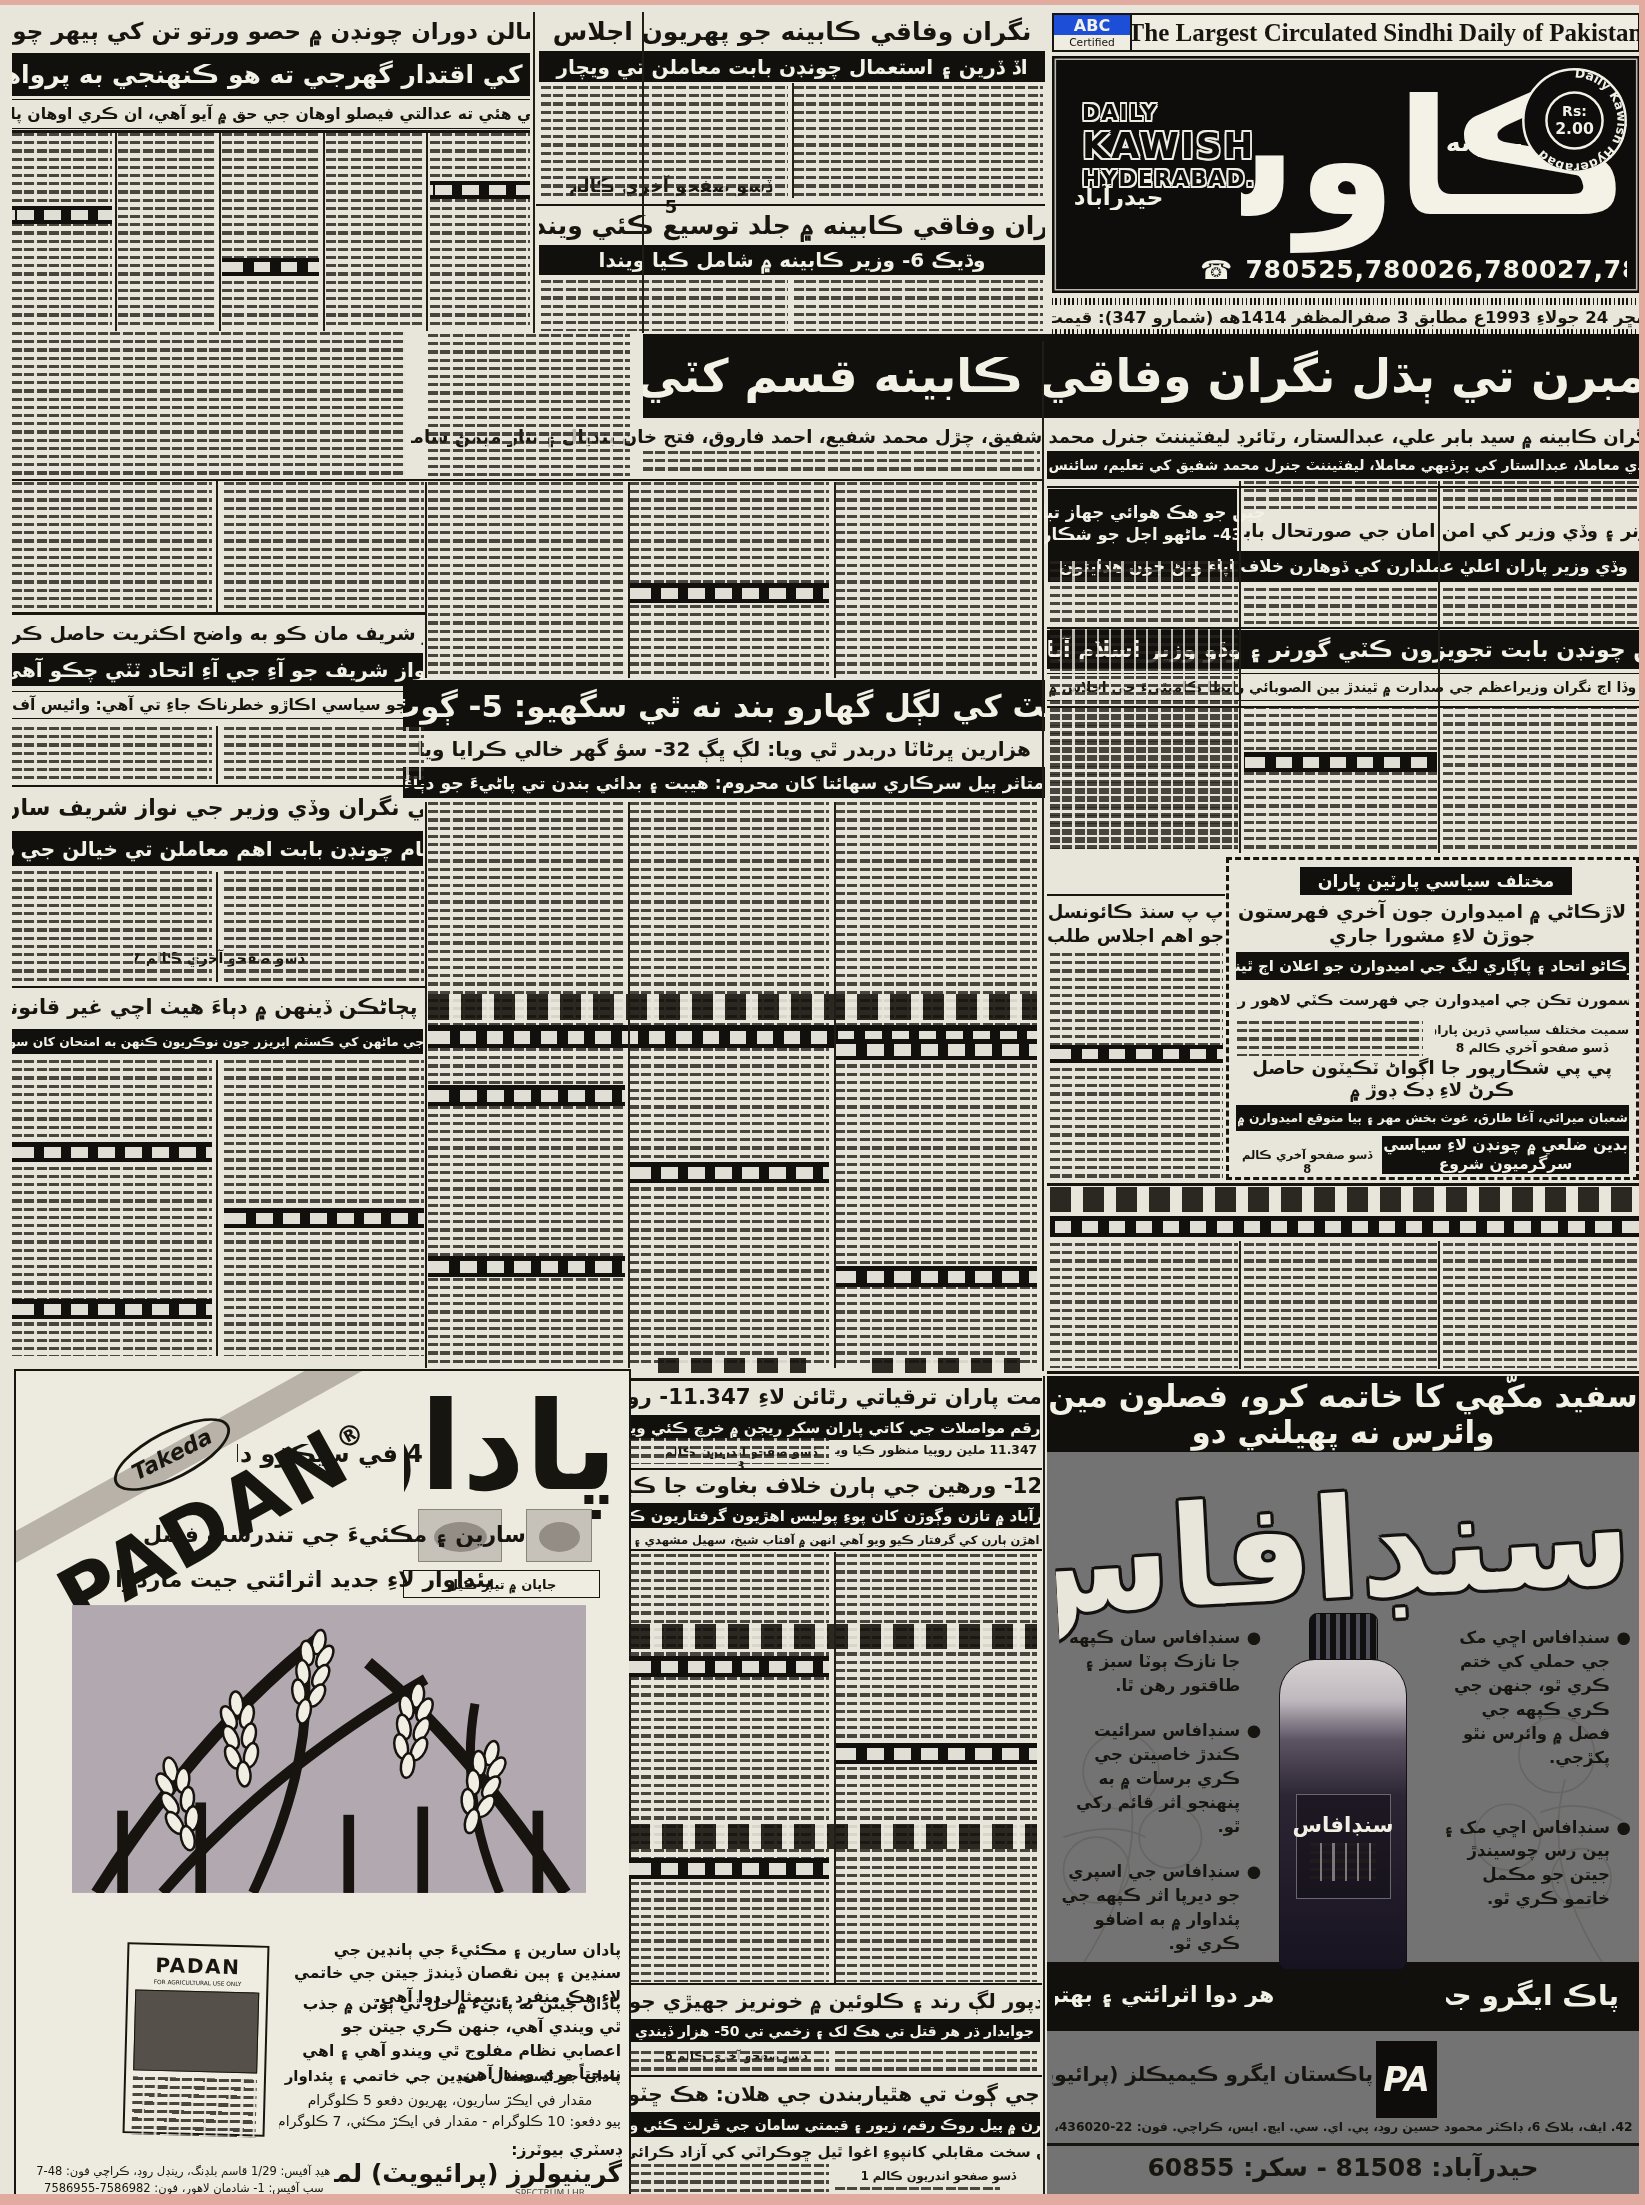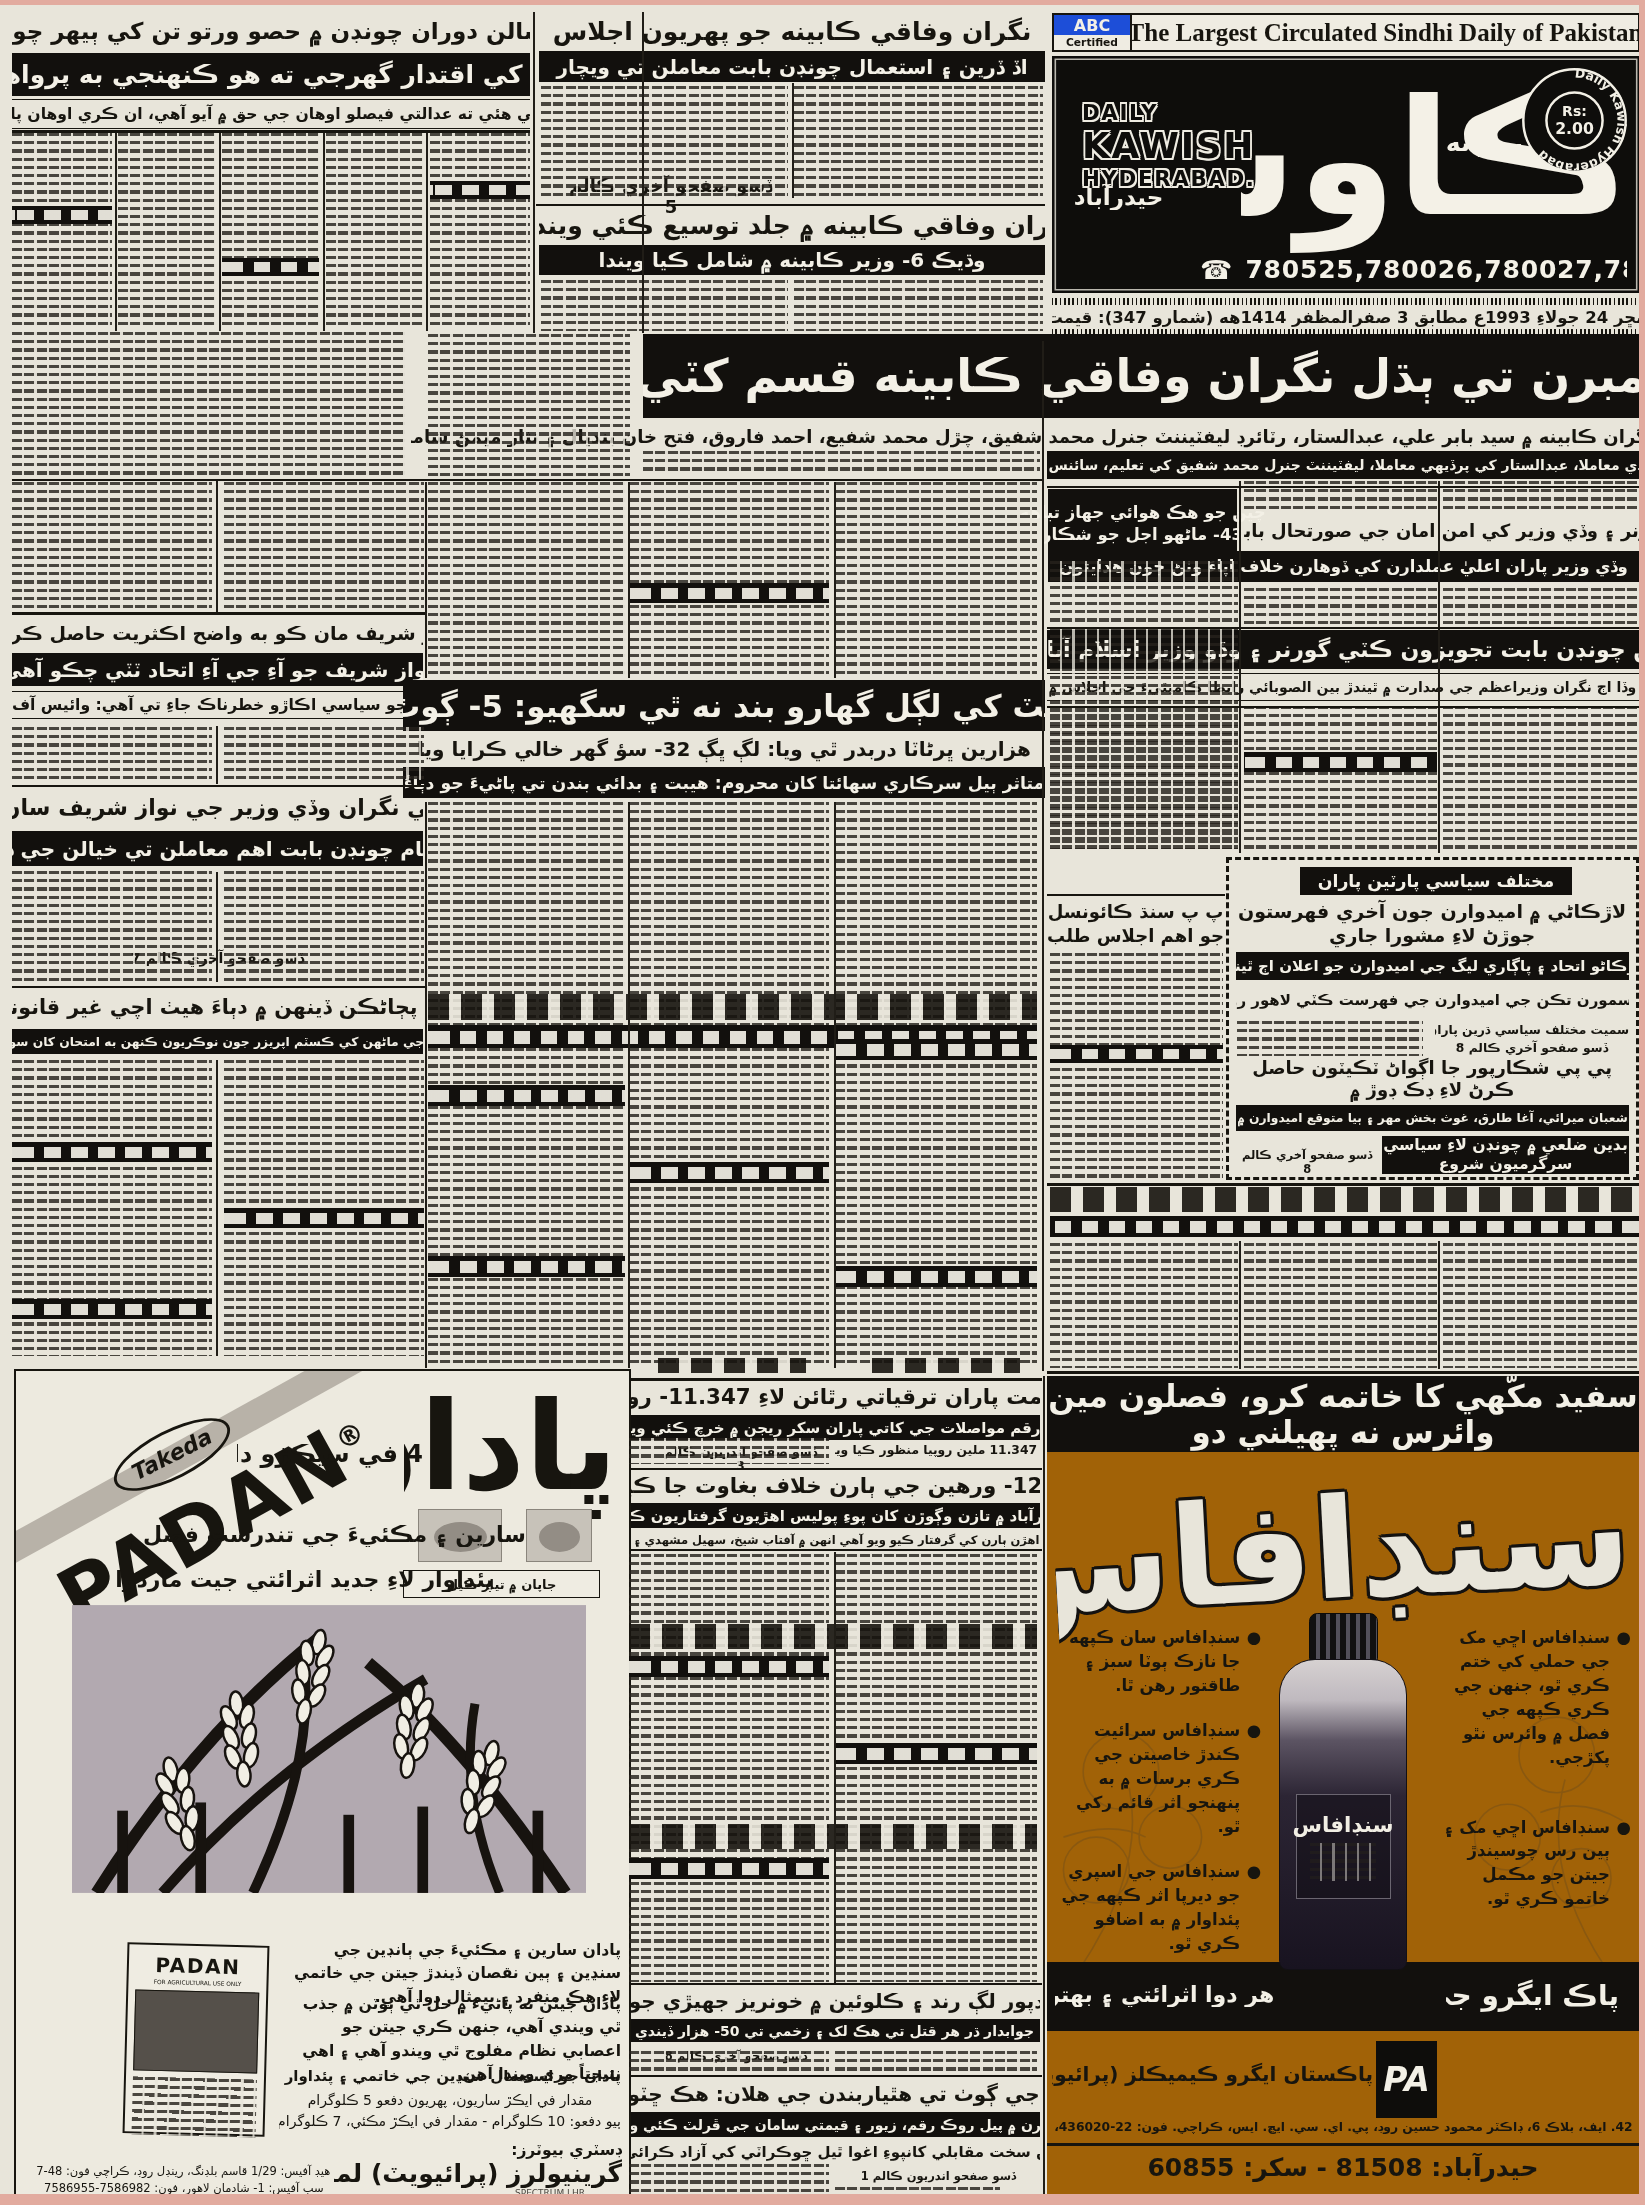--- a/index.html
+++ b/index.html
@@ -37,21 +37,21 @@
   .bullet-item .dot{flex:0 0 auto;}
 </style>
 </head>
 <body>
 
 <div class="paper" id="page">
 
   <div class="abs" style="left:1052px;top:8.2px;width:588px;height:39px;border:2.5px solid #17150f;background:#efece2;display:flex;">
     <div style="width:76px;border-right:2.5px solid #17150f;display:flex;flex-direction:column;">
       <span class="ctr" style="flex:1;background:#1d4ed8;color:#f3f0e6;font-weight:bold;font-size:16px;text-align:right;">ABC</span>
-      <span class="ctr" style="height:15px;font-size:10.7px;font-weight:bold;text-align:center;">Certified</span>
+      <span class="ctr" style="height:15px;font-size:10.7px;font-weight:normal;text-align:center;">Certified</span>
     </div>
     <div class="ctr one" style="flex:1;font-family:'Liberation Serif',serif;font-weight:bold;font-size:25px;">The Largest Circulated Sindhi Daily of Pakistan</div>
   </div>
 
   <div class="abs" style="left:1052px;top:51px;width:588px;height:237px;background:#0e0d0b;
               box-shadow:inset 0 0 0 2.5px #0e0d0b, inset 0 0 0 4.1px rgba(243,240,230,.75);overflow:hidden;">
     <div class="abs" style="left:30px;top:44px;width:197px;text-align:left;font-weight:bold;letter-spacing:1.6px;">
       <div class="outline-w" style="font-size:21.4px;">DAILY</div>
       <div class="outline-w" style="font-size:36px;">KAWISH</div>
       <div class="outline-w" style="font-size:21.4px;">HYDERABAD.</div>
@@ -211,21 +211,21 @@
     <div class="abs rtl one" style="left:263px;top:696px;width:342px;font-size:15px;font-weight:bold;text-align:right;">پادان جو استعمال سنڍين جي خاتمي ۽ پئداوار ۾ اضافي جو باعث آهي.</div>
     <div class="abs rtl one" style="left:263px;top:721px;width:342px;font-size:14px;text-align:center;">مقدار في ايڪڙ ساريون، پهريون دفعو 5 ڪلوگرام</div>
     <div class="abs rtl one" style="left:263px;top:742px;width:342px;font-size:14px;text-align:center;">ٻيو دفعو: 10 ڪلوگرام - مقدار في ايڪڙ مڪئي، 7 ڪلوگرام</div>
     <div class="abs rtl one hl" style="left:461px;top:770px;width:145px;font-size:15.6px;text-align:right;">ڊسٽري بيوٽرز:</div>
     <div class="abs rtl one hl" style="left:318px;top:788px;width:288px;font-size:25px;text-align:center;">گرينيولرز (پرائيويٽ) لميٽيڊ</div>
     <div class="abs rtl one" style="left:21.4px;top:793px;width:293px;font-size:11.5px;text-align:center;">هيڊ آفيس: 1/29 قاسم بلڊنگ، رينڊل روڊ، ڪراچي فون: 48-47-7728046</div>
     <div class="abs rtl one" style="left:21.4px;top:810px;width:293px;font-size:11.5px;text-align:center;">سب آفيس: 1- شادمان لاهور، فون: 7586982-7586955</div>
     <div class="abs one" style="left:499px;bottom:1.6px;width:115px;font-size:9px;color:#4a463f;">SPECTRUM LHR</div>
   </div>
 
-  <div class="abs" style="left:1047px;top:1371px;width:592px;height:828px;background:#a16207;overflow:hidden;">
+  <div class="abs" style="left:1047px;top:1371px;width:592px;height:828px;background:#737373;overflow:hidden;">
     <div class="abs band ctr rtl" style="left:0;top:0;width:592px;height:76px;font-size:31px;">سفيد مکّهي کا خاتمه کرو، فصلون مين وائرس نه پهيلني دو</div>
     <div class="abs rtl one outline-b" style="left:8.2px;top:79px;width:576px;height:189px;font-size:138px;font-weight:900;text-align:center;line-height:189px;transform:rotate(-3deg);">سنڊافاس</div>
 
     <svg class="abs" style="left:0;top:247px;opacity:.22;" width="592" height="346" viewBox="0 0 720 420">
       <g stroke="#3a362e" stroke-width="2" fill="none">
         <circle cx="90" cy="180" r="46"></circle>
           <circle cx="150" cy="260" r="38"></circle>
           <circle cx="60" cy="300" r="40"></circle>
         <circle cx="620" cy="160" r="46"></circle>
           <circle cx="560" cy="260" r="40"></circle>

